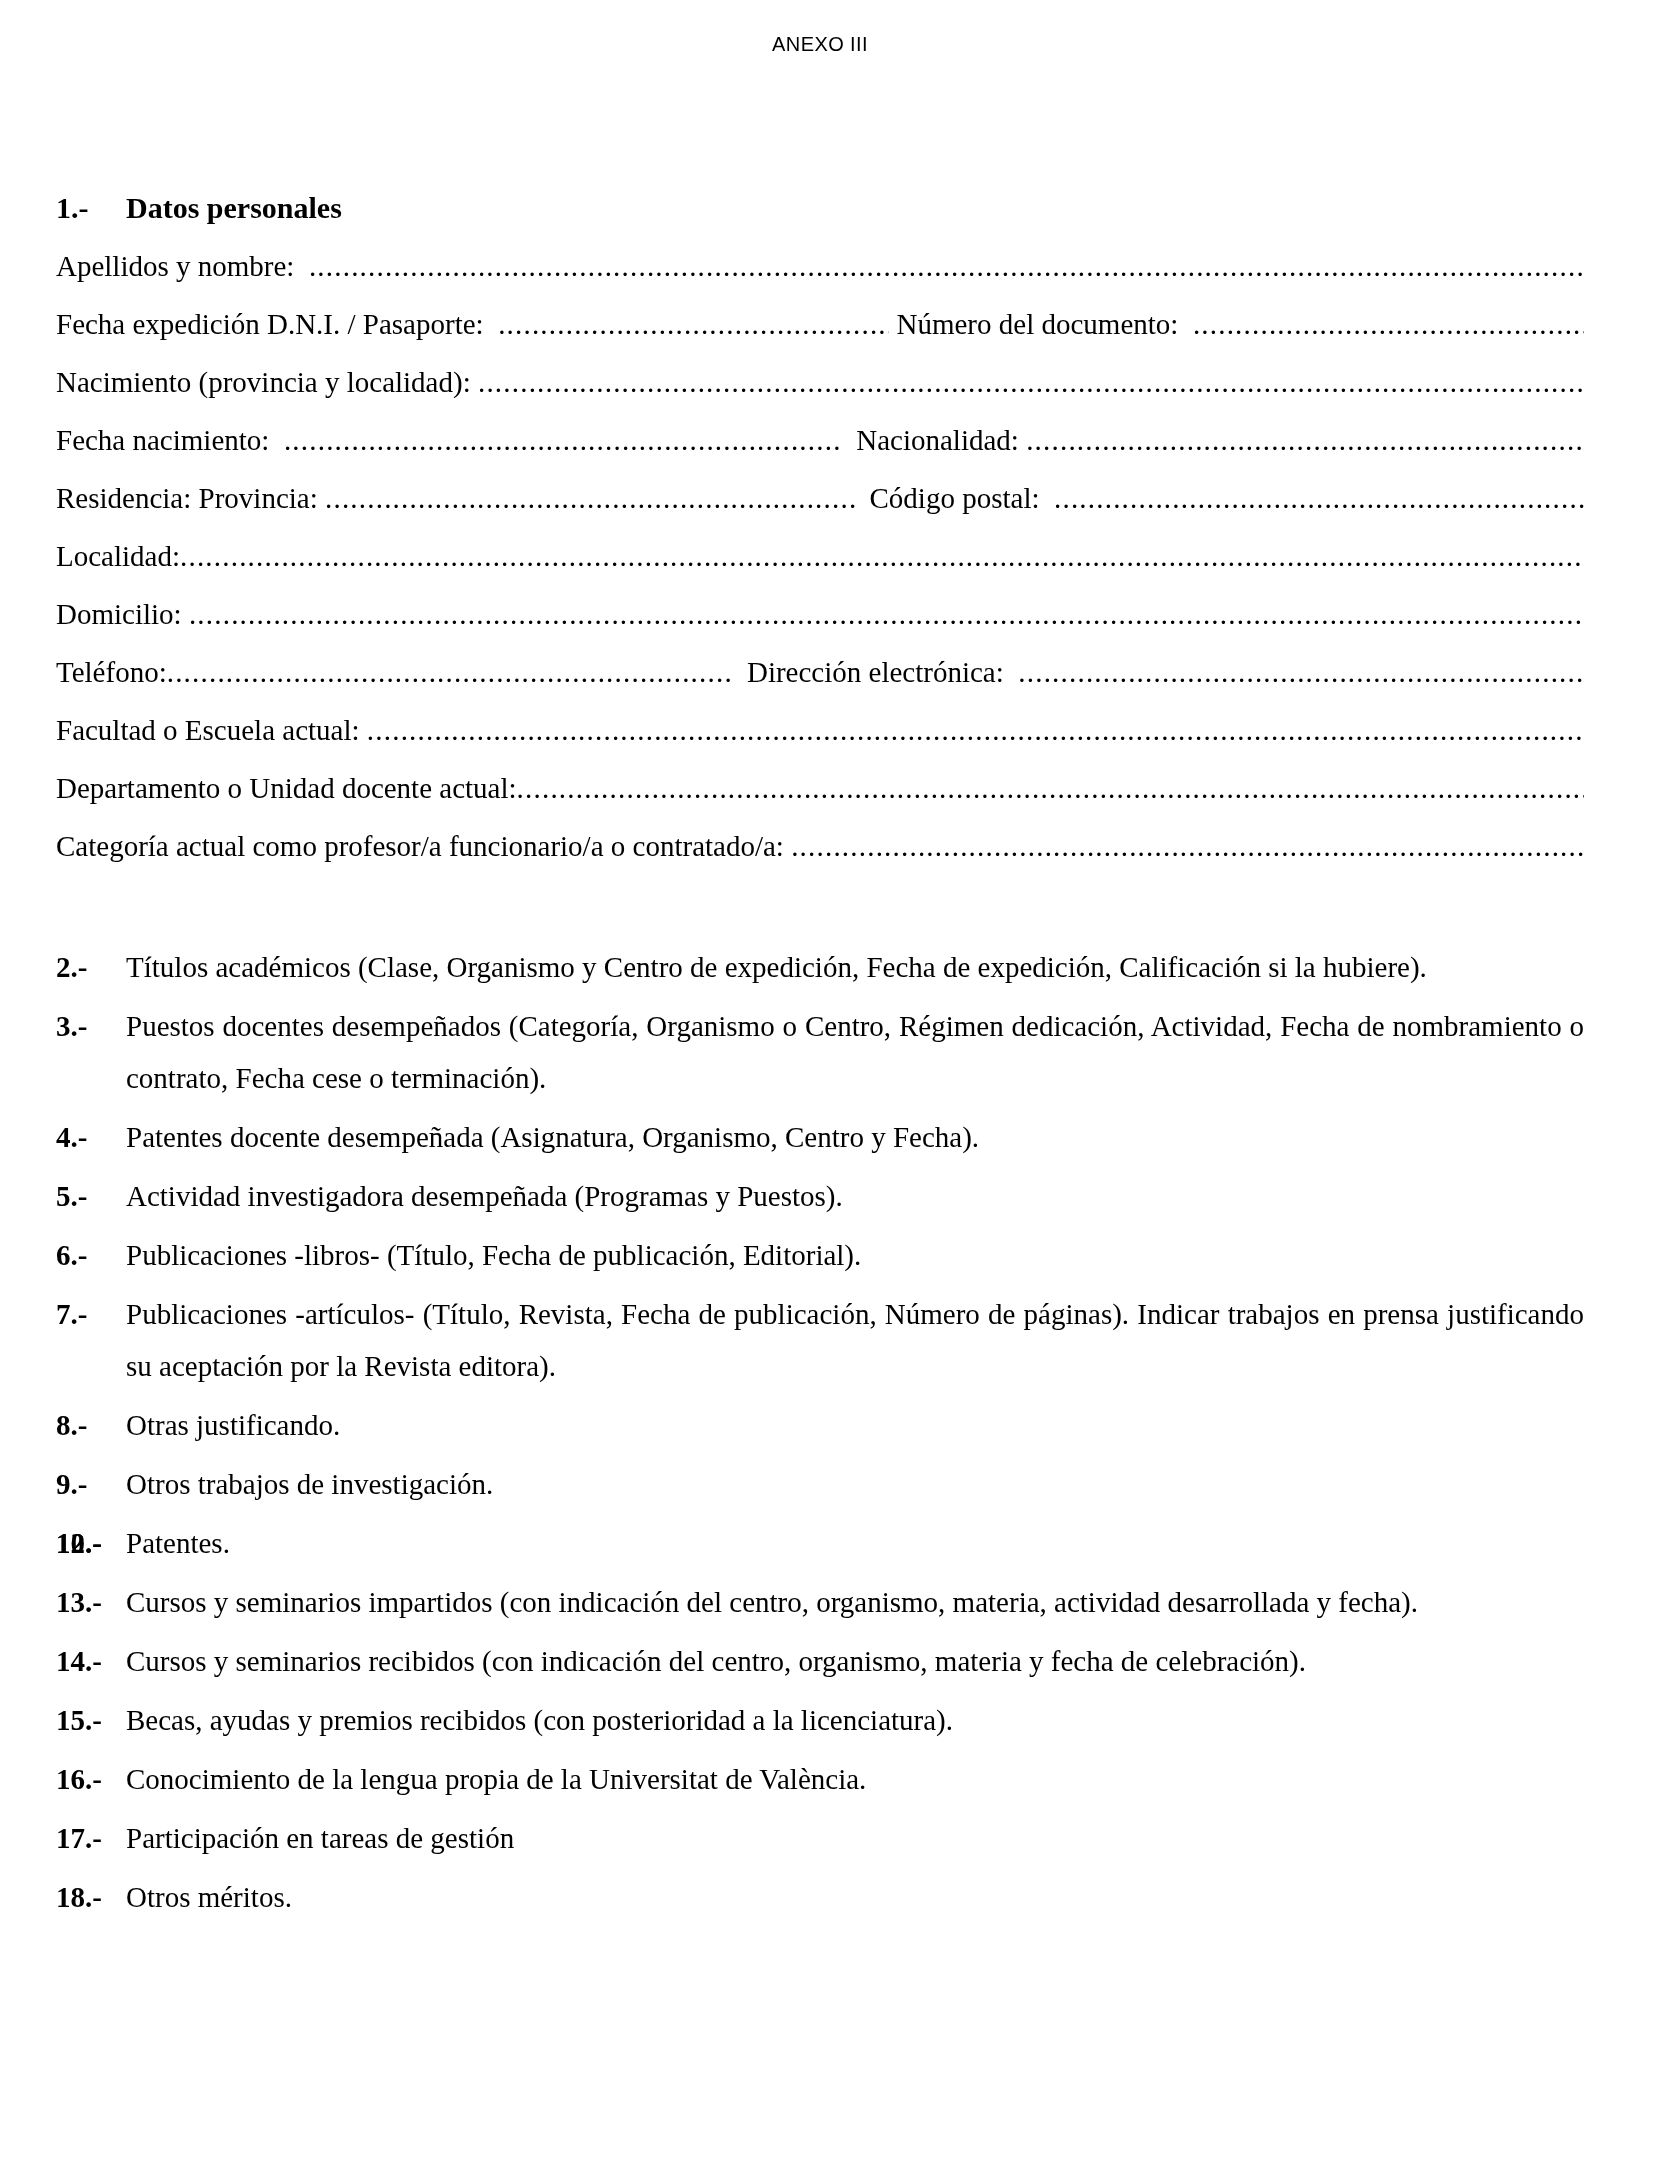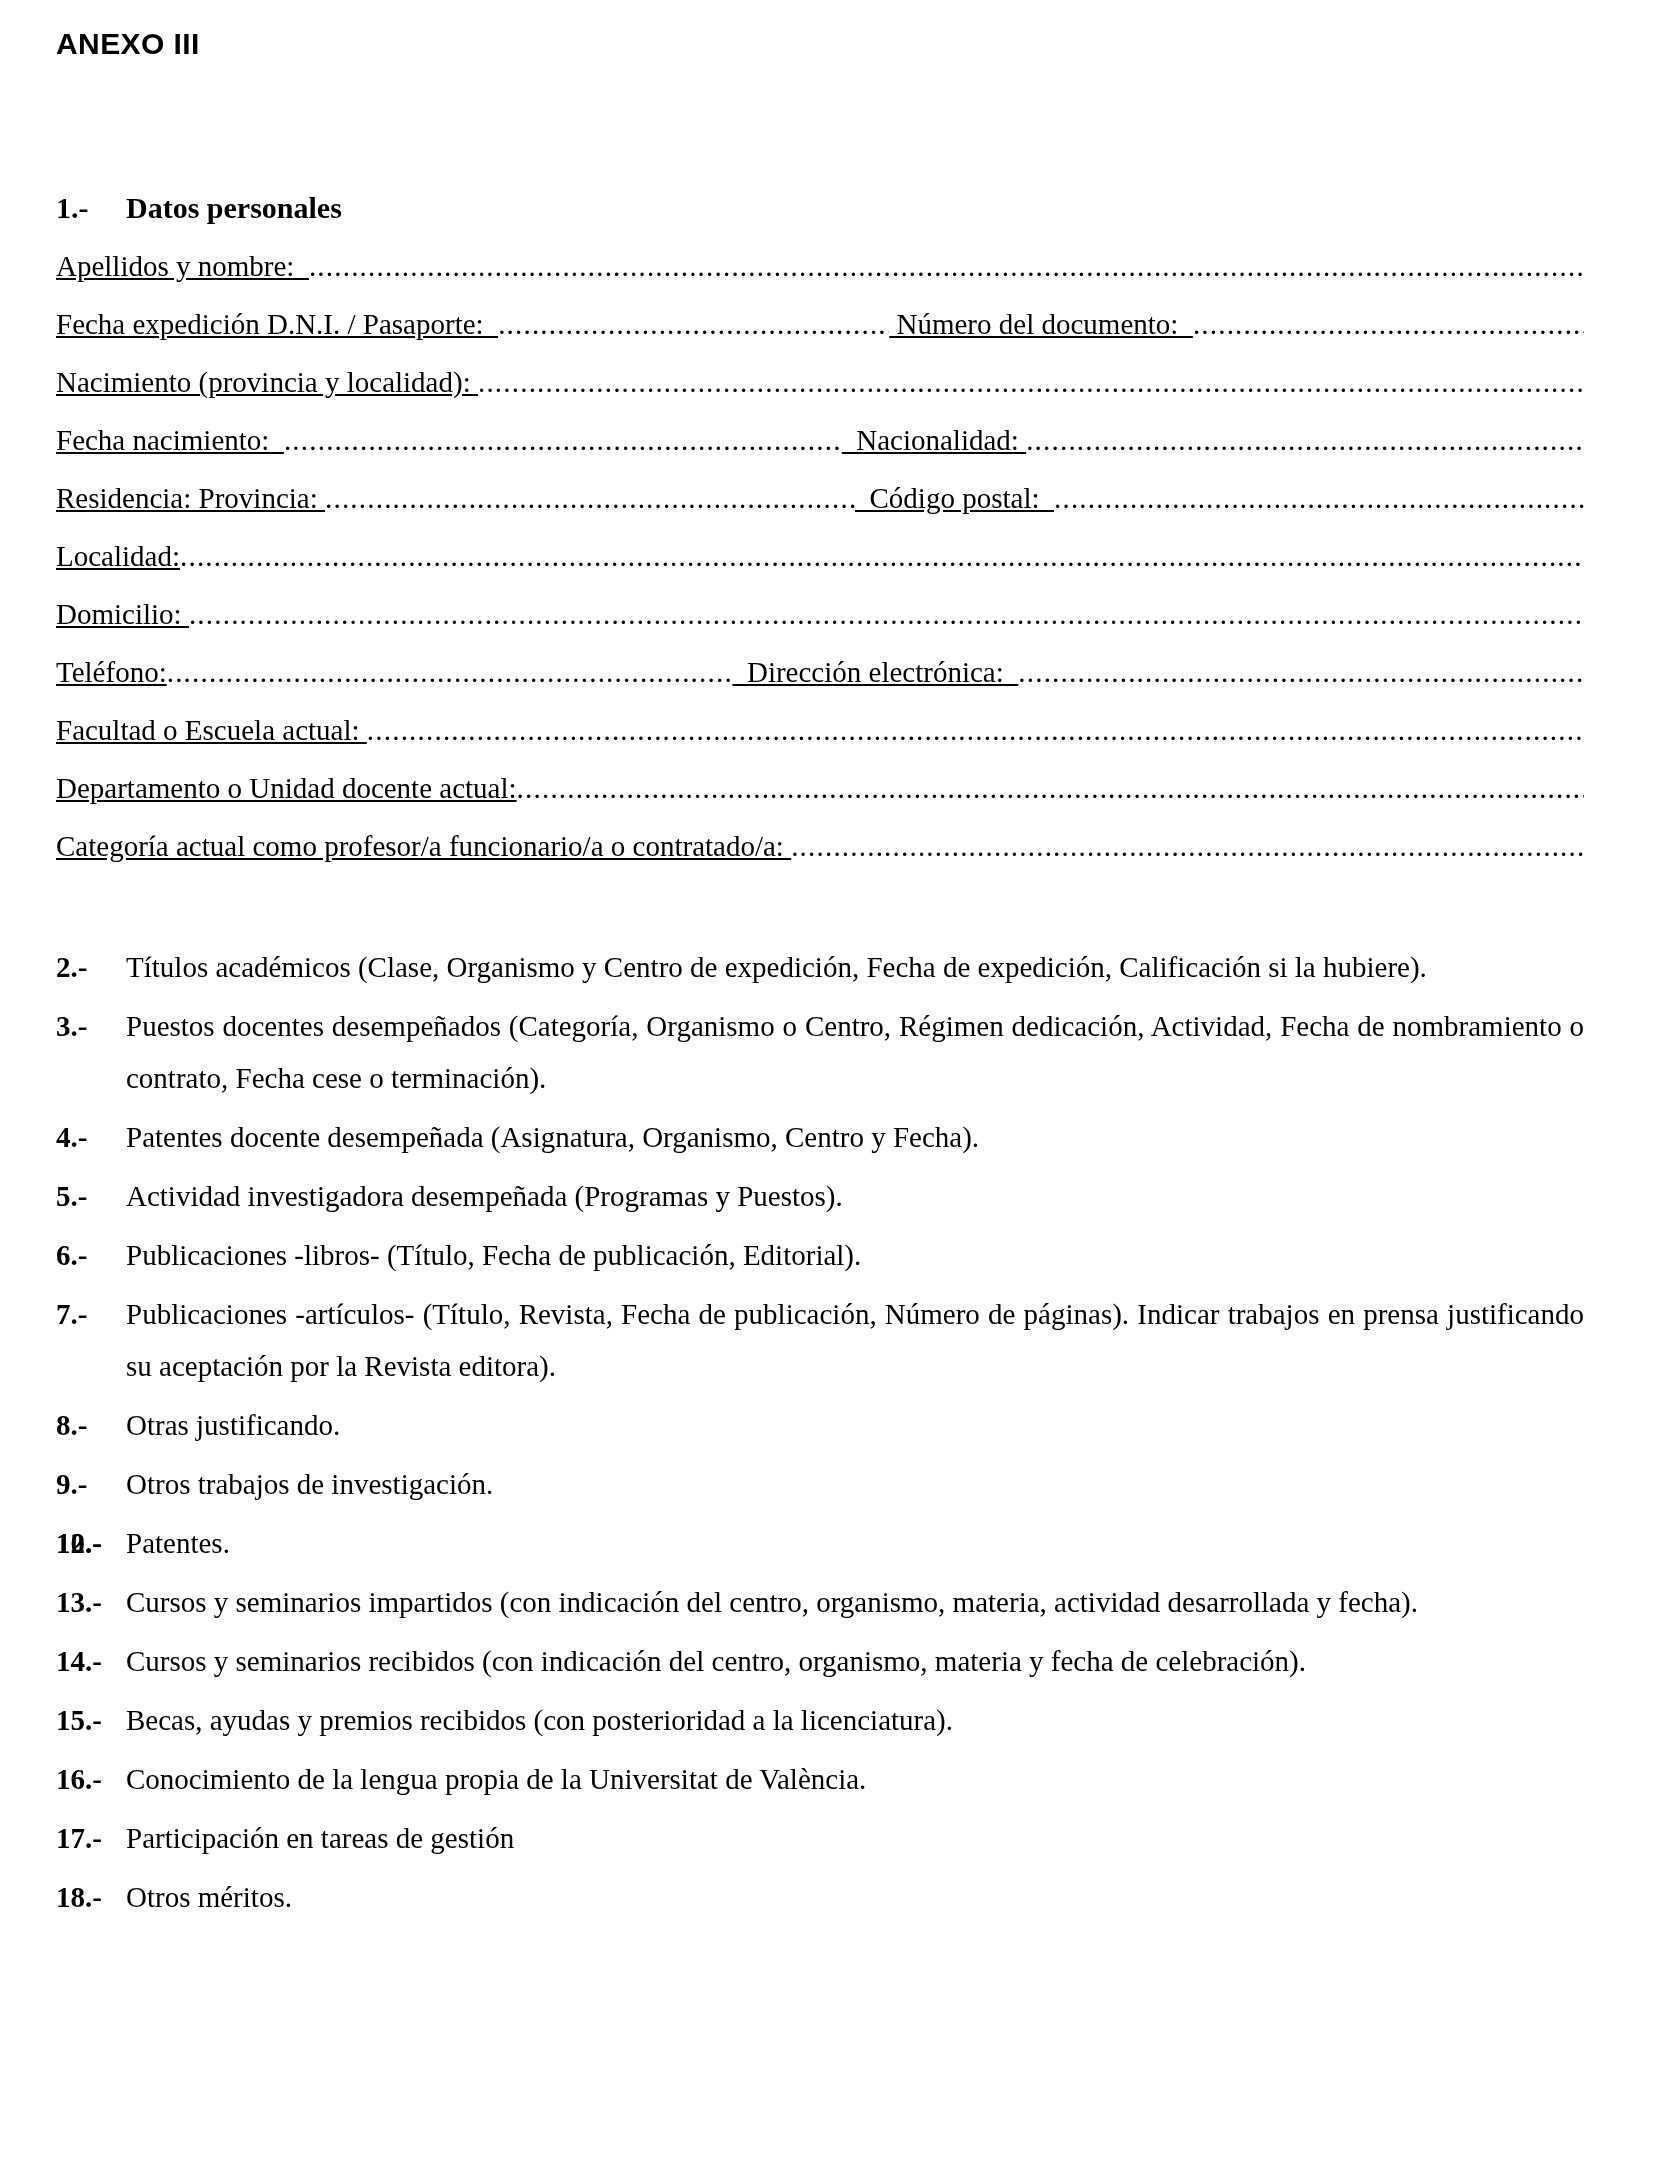--- a/index.html
+++ b/index.html
@@ -11,43 +11,43 @@
     color: #000000;
     overflow: hidden;
   }
   .page {
     width: 100%;
     height: 100%;
     padding: 25px 88px 0 56px;
   }
   .doc-title {
     font-family: "Liberation Sans", sans-serif;
-    font-weight: bold;
-    font-size: 30px;
+    font-weight: normal;
+    font-size: 20px;
     line-height: 38px;
-    text-align: left;
+    text-align: center;
     letter-spacing: 0.4px;
     margin-bottom: 116px;
   }
   .sec-heading {
     display: flex;
     font-weight: bold;
     font-size: 30px;
     line-height: 58px;
     white-space: pre;
   }
   .sec-heading .num { width: 70px; flex: 0 0 auto; }
   .fields { }
   .field-row {
     display: flex;
     font-size: 29px;
     line-height: 58px;
     white-space: pre;
   }
-  .field-label { flex: 0 0 auto; text-decoration: underline; }
+  .field-label { flex: 0 0 auto; }
   .dots {
     flex: 1 1 0;
     overflow: hidden;
     letter-spacing: 1.2px;
   }
   .items { margin-top: 66px; }
   .item {
     position: relative;
     padding-left: 70px;
     font-size: 29px;

